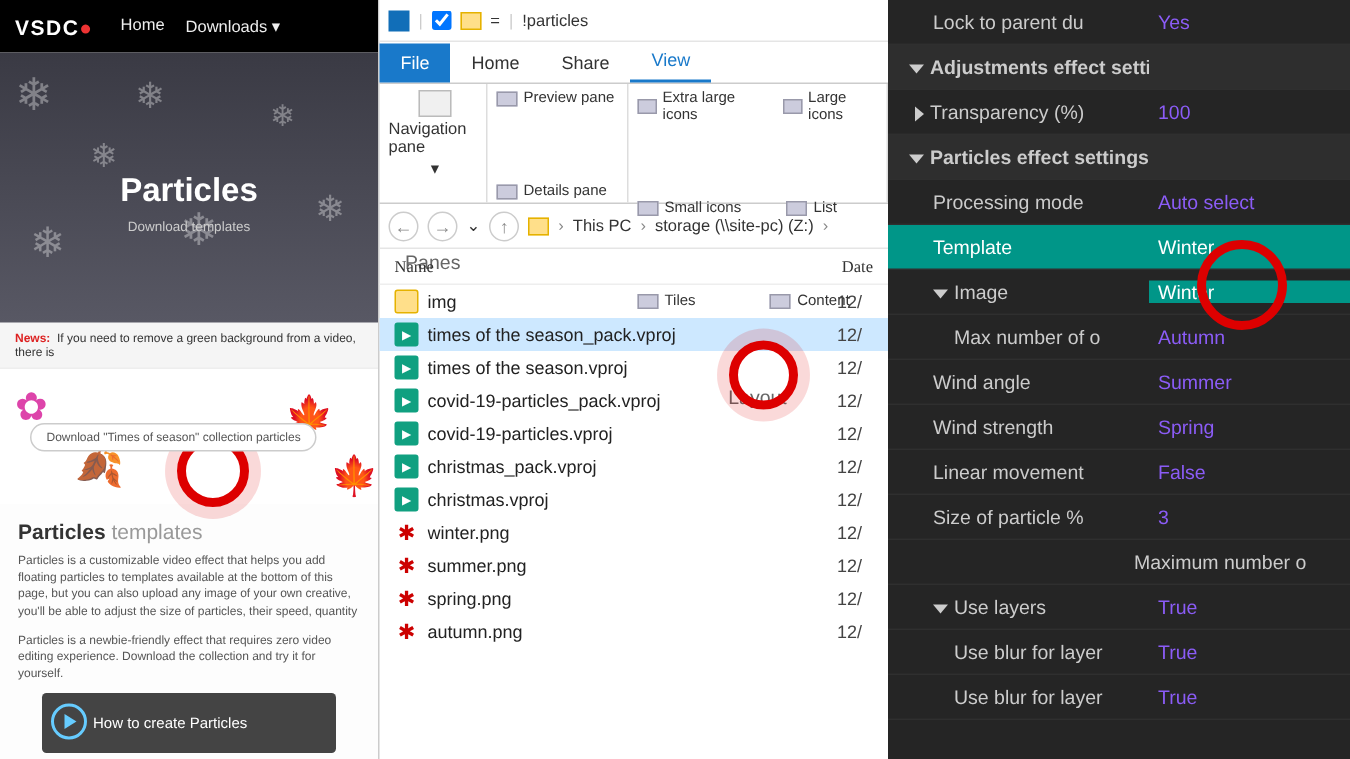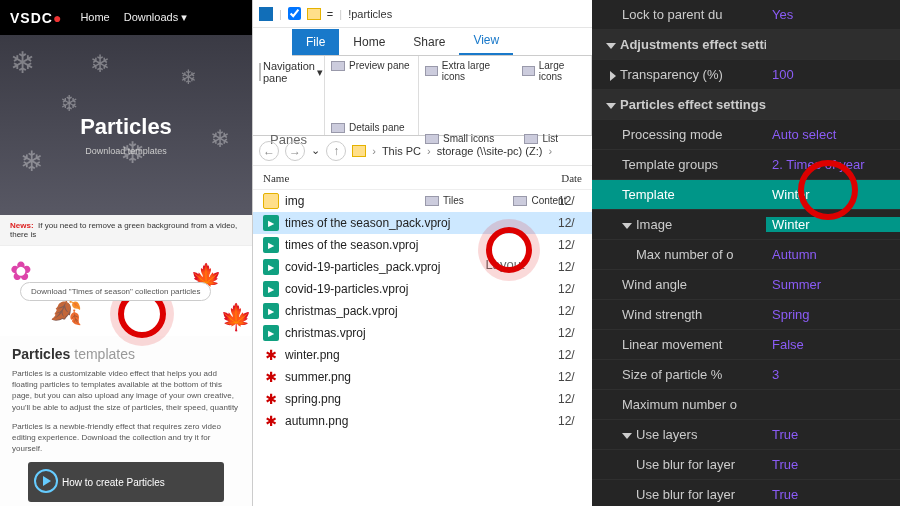--- a/index.html
+++ b/index.html
@@ -28,28 +28,28 @@
   .section-body p { margin-bottom: 8px; }
   .video-card { margin: 8px 28px; height: 40px; background: #444; border-radius: 3px; display: flex; align-items: center; color: #fff; font-size: 10px; padding-left: 34px; position: relative; overflow: hidden; }
   .play { position: absolute; left: 6px; top: 7px; width: 24px; height: 24px; border: 2px solid #6cf; border-radius: 50%; display: flex; align-items: center; justify-content: center; }
   .play::after { content: ""; border-left: 8px solid #6cf; border-top: 5px solid transparent; border-bottom: 5px solid transparent; margin-left: 2px; }
 
   
   .explorer { position: absolute; left: 252px; top: 0; width: 340px; height: 506px; background: #fff; border-left: 1px solid #ccc; }
   .titlebar { height: 28px; background: #fff; border-bottom: 1px solid #e5e5e5; display: flex; align-items: center; padding: 0 6px; gap: 6px; font-size: 11px; color: #333; }
   .ti { width: 14px; height: 14px; background: #116eb8; }
   .sep { color: #ccc; }
-  .tabs { height: 28px; display: flex; align-items: flex-end; border-bottom: 1px solid #ccc; margin-left: 39px; }
+  .tabs { height: 28px; display: flex; align-items: flex-end; border-bottom: 1px solid #ccc; }
   .tab { padding: 6px 14px; font-size: 12px; color: #333; }
   .tab.file { background: #1979ca; color: #fff; }
   .tab.active { border-bottom: 2px solid #1979ca; color: #1979ca; }
   .ribbon { height: 80px; border-bottom: 1px solid #ccc; display: flex; }
   .rgrp { border-right: 1px solid #ddd; padding: 4px 6px; font-size: 10px; color: #333; display: flex; flex-direction: column; gap: 48px; }
   .rgrp-title { text-align: center; color: #666; font-size: 13px; margin-top: auto; }
-  .nav-big { display: flex; flex-direction: row; align-items: center; justify-content: space-between; gap: 2px; width: 62px; font-size: 11px; }
+  .nav-big { display: flex; flex-direction: column; align-items: center; justify-content: space-between; gap: 2px; width: 62px; font-size: 11px; }
   .nav-big .ico { width: 22px; height: 18px; background: #f0f0f0; border: 1px solid #bbb; }
   .chk { display: flex; align-items: center; gap: 4px; margin-bottom: 3px; }
   .rico { width: 14px; height: 10px; background: #ccd; border: 1px solid #99a; display: inline-block; }
   .addr { height: 30px; display: flex; align-items: center; gap: 6px; padding: 0 6px; border-bottom: 1px solid #e5e5e5; font-size: 11px; color: #333; }
   .navbtn { width: 20px; height: 20px; border-radius: 50%; border: 1px solid #ccc; display: flex; align-items: center; justify-content: center; color: #888; font-size: 12px; }
   .crumb { display: flex; align-items: center; gap: 6px; }
   .crumb .chev { color: #888; }
   .cols { height: 24px; display: flex; align-items: center; padding: 0 10px; font-size: 11px; color: #333; border-bottom: 1px solid #eee; font-family: Liberation Serif, serif; }
   .col-name { flex: 1; }
   .files { }
@@ -58,21 +58,21 @@
   .ficon { width: 16px; height: 16px; margin-right: 6px; display: inline-flex; align-items: center; justify-content: center; border-radius: 2px; flex-shrink: 0; }
   .ficon.folder { background: #ffdf8a; border: 1px solid #e5b200; }
   .ficon.vproj { background: #10a080; color: #fff; font-size: 8px; }
   .ficon.vproj::after { content: "▶"; }
   .ficon.png svg { width: 16px; height: 16px; }
   .fname { flex: 1; white-space: nowrap; overflow: hidden; text-overflow: ellipsis; }
   .fdate { width: 24px; text-align: left; color: #444; }
 
   
   .props { position: absolute; left: 592px; top: 0; width: 308px; height: 506px; background: #252525; color: #ddd; font-size: 13px; }
-  .prow { display: flex; align-items: center; height: 30px; border-bottom: 1px solid #2f2f2f; }
+  .prow { display: flex; align-items: center; height: 30px; border-bottom: 1px solid #2f2f2f; justify-content: flex-end; }
   .plabel { width: 174px; padding-left: 18px; color: #ccc; white-space: nowrap; overflow: hidden; }
   .pval { flex: 1; padding-left: 6px; color: #8b5cf6; white-space: nowrap; overflow: hidden; }
   .prow.header { background: #2e2e2e; font-weight: bold; color: #fff; }
   .prow.header .plabel { padding-left: 14px; }
   .tri { display: inline-block; width: 0; height: 0; margin-right: 4px; vertical-align: middle; }
   .tri.open { border-left: 5px solid transparent; border-right: 5px solid transparent; border-top: 6px solid #ccc; }
   .tri.closed { border-top: 5px solid transparent; border-bottom: 5px solid transparent; border-left: 6px solid #ccc; }
   .prow.sel { background: #009688; color: #fff; }
   .prow.sel .plabel, .prow.sel .pval { color: #fff; }
   .indent1 .plabel { padding-left: 30px; }
@@ -279,24 +279,20 @@
         <div class="pval">100</div>
       </div>
     <div class="prow header">
         <div class="plabel"><span class="tri open"></span><span>Particles effect settings</span></div>
         <div class="pval"></div>
       </div>
     <div class="prow indent1">
         <div class="plabel">Processing mode</div>
         <div class="pval">Auto select</div>
       </div>
-    <div class="prow indent1">
-        <div class="plabel">Template groups</div>
-        <div class="pval">2. Times of year</div>
-      </div>
     <div class="prow sel indent1">
         <div class="plabel">Template</div>
         <div class="pval">Winter</div>
       </div>
     <div class="prow indent1">
         <div class="plabel"><span class="tri open"></span><span>Image</span></div>
         <div class="pval hl" style="background:#009688;color:#fff;">Winter</div>
       </div>
     <div class="prow indent2">
         <div class="plabel">Max number of o</div>

